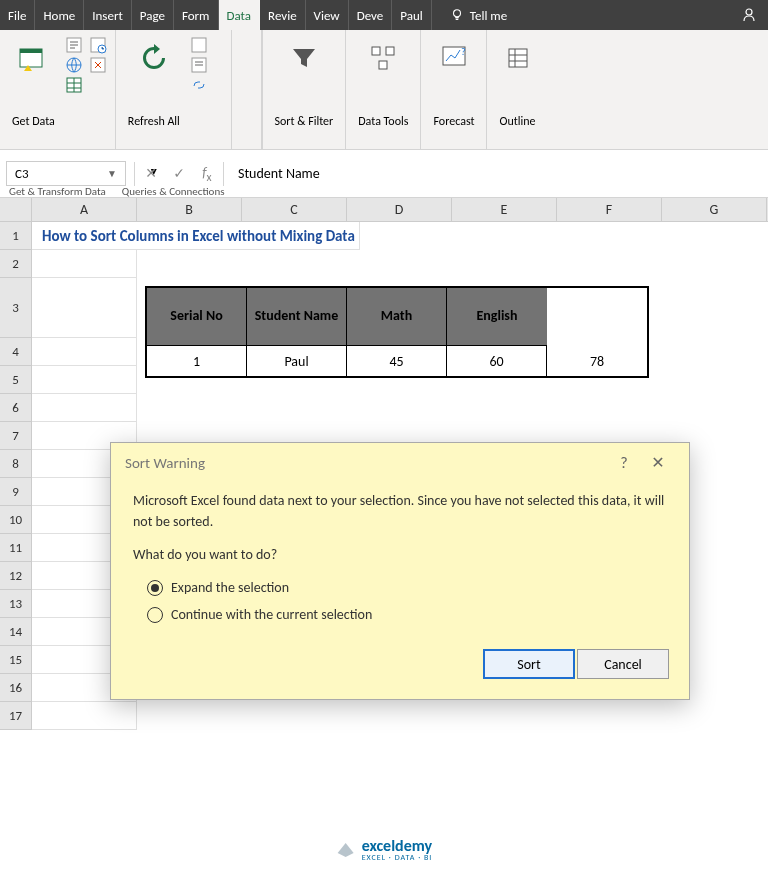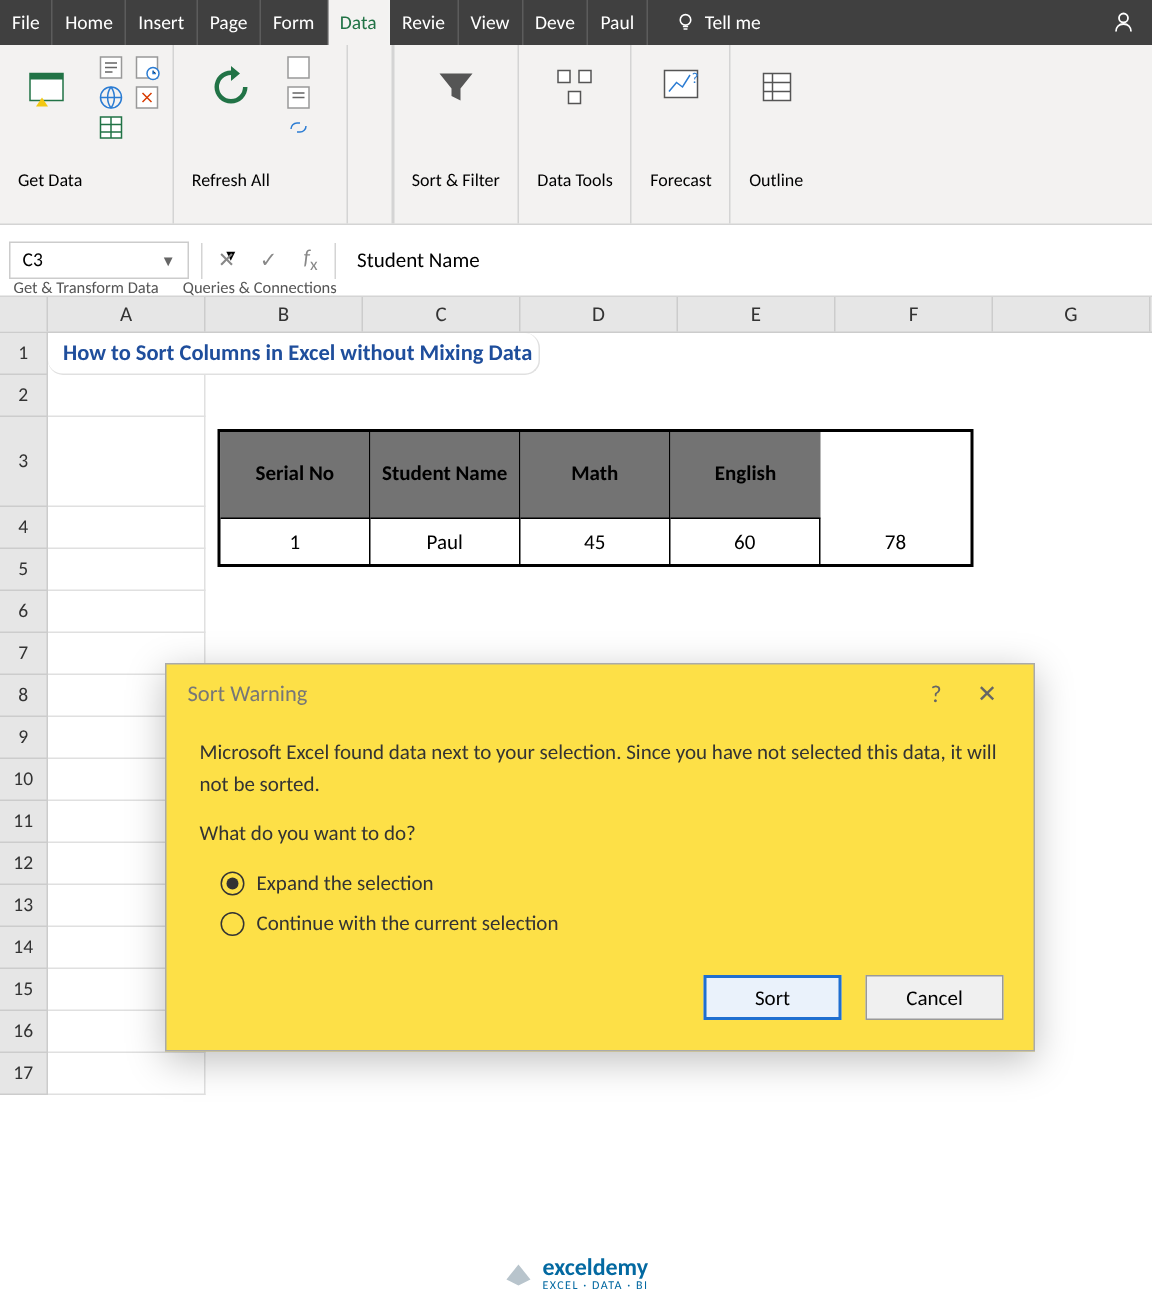--- a/index.html
+++ b/index.html
@@ -48,30 +48,30 @@
 
 .data-table { position: absolute; top: 88px; left: 145px; border: 2px solid #000; background: #fff; }
 .dt-row { display: flex; }
 .dt-cell { width: 100px; height: 30px; border-right: 1px solid #000; border-bottom: 1px solid #000; display: flex; align-items: center; justify-content: center; font-size: 14px; font-weight: bold; }
 .dt-row:last-child .dt-cell { border-bottom: none; }
 .dt-cell:last-child { border-right: none; }
 .dt-header .dt-cell { background: #737373; height: 58px; text-align: center; line-height: 1.2; padding: 2px; }
 .dt-body .dt-cell { font-weight: normal; }
 
 
-.dialog { position: absolute; top: 442px; left: 110px; width: 580px; background: #fde047; border: 1px solid #aaa; box-shadow: 0 6px 24px rgba(0,0,0,0.25); }
+.dialog { position: absolute; top: 442px; left: 110px; width: 580px; background: #fef9c3; border: 1px solid #aaa; box-shadow: 0 6px 24px rgba(0,0,0,0.25); }
 .dialog-title { display: flex; align-items: center; padding: 10px 14px; color: #777; font-size: 15px; }
 .dialog-title .spacer { flex: 1; }
 .dialog-title .help, .dialog-title .close { width: 34px; text-align: center; font-size: 16px; color: #666; cursor: pointer; }
 .dialog-body { padding: 8px 22px 18px; font-size: 14px; color: #333; line-height: 1.5; }
 .dialog-body p { margin-bottom: 12px; }
 .radio-row { display: flex; align-items: center; gap: 8px; margin: 6px 0 6px 14px; }
 .radio { width: 16px; height: 16px; border: 1.5px solid #333; border-radius: 50%; display: inline-flex; align-items: center; justify-content: center; }
 .radio.selected::after { content: ""; width: 8px; height: 8px; background: #333; border-radius: 50%; }
-.dialog-buttons { display: flex; justify-content: flex-end; gap: 16px; padding: 0 20px 20px; }
+.dialog-buttons { display: flex; justify-content: flex-end; gap: 2px; padding: 0 20px 20px; }
 .dlg-btn { width: 92px; height: 30px; border: 1px solid #999; background: #f0f0f0; font-size: 14px; cursor: pointer; }
 .dlg-btn.primary { border: 2px solid #1f6fd0; background: #eaf2fb; }
 
 .watermark { position: absolute; bottom: 14px; left: 50%; transform: translateX(-50%); color: #0369a1; font-size: 16px; display: flex; align-items: center; gap: 6px; font-weight: 600; }
 .watermark .sub { font-size: 8px; font-weight: normal; letter-spacing: 1px; display: block; margin-top: -3px; }
 </style>
 </head>
 <body>
 
 <div class="ribbon-tabs">
@@ -261,21 +261,21 @@
     <div class="col-h">B</div>
     <div class="col-h">C</div>
     <div class="col-h">D</div>
     <div class="col-h">E</div>
     <div class="col-h">F</div>
     <div class="col-h">G</div>
   </div>
   <div class="rows">
     <div class="row">
         <div class="row-h">1</div>
-        <div class="cell" style="overflow:visible;border-radius:10px;">
+        <div class="cell" style="overflow:visible;">
           <span class="title-text">How to Sort Columns in Excel without Mixing Data</span>
         </div>
       </div>
     <div class="row">
         <div class="row-h">2</div>
         <div class="cell"></div>
       </div>
     <div class="row tall">
         <div class="row-h">3</div>
         <div class="cell"></div>

